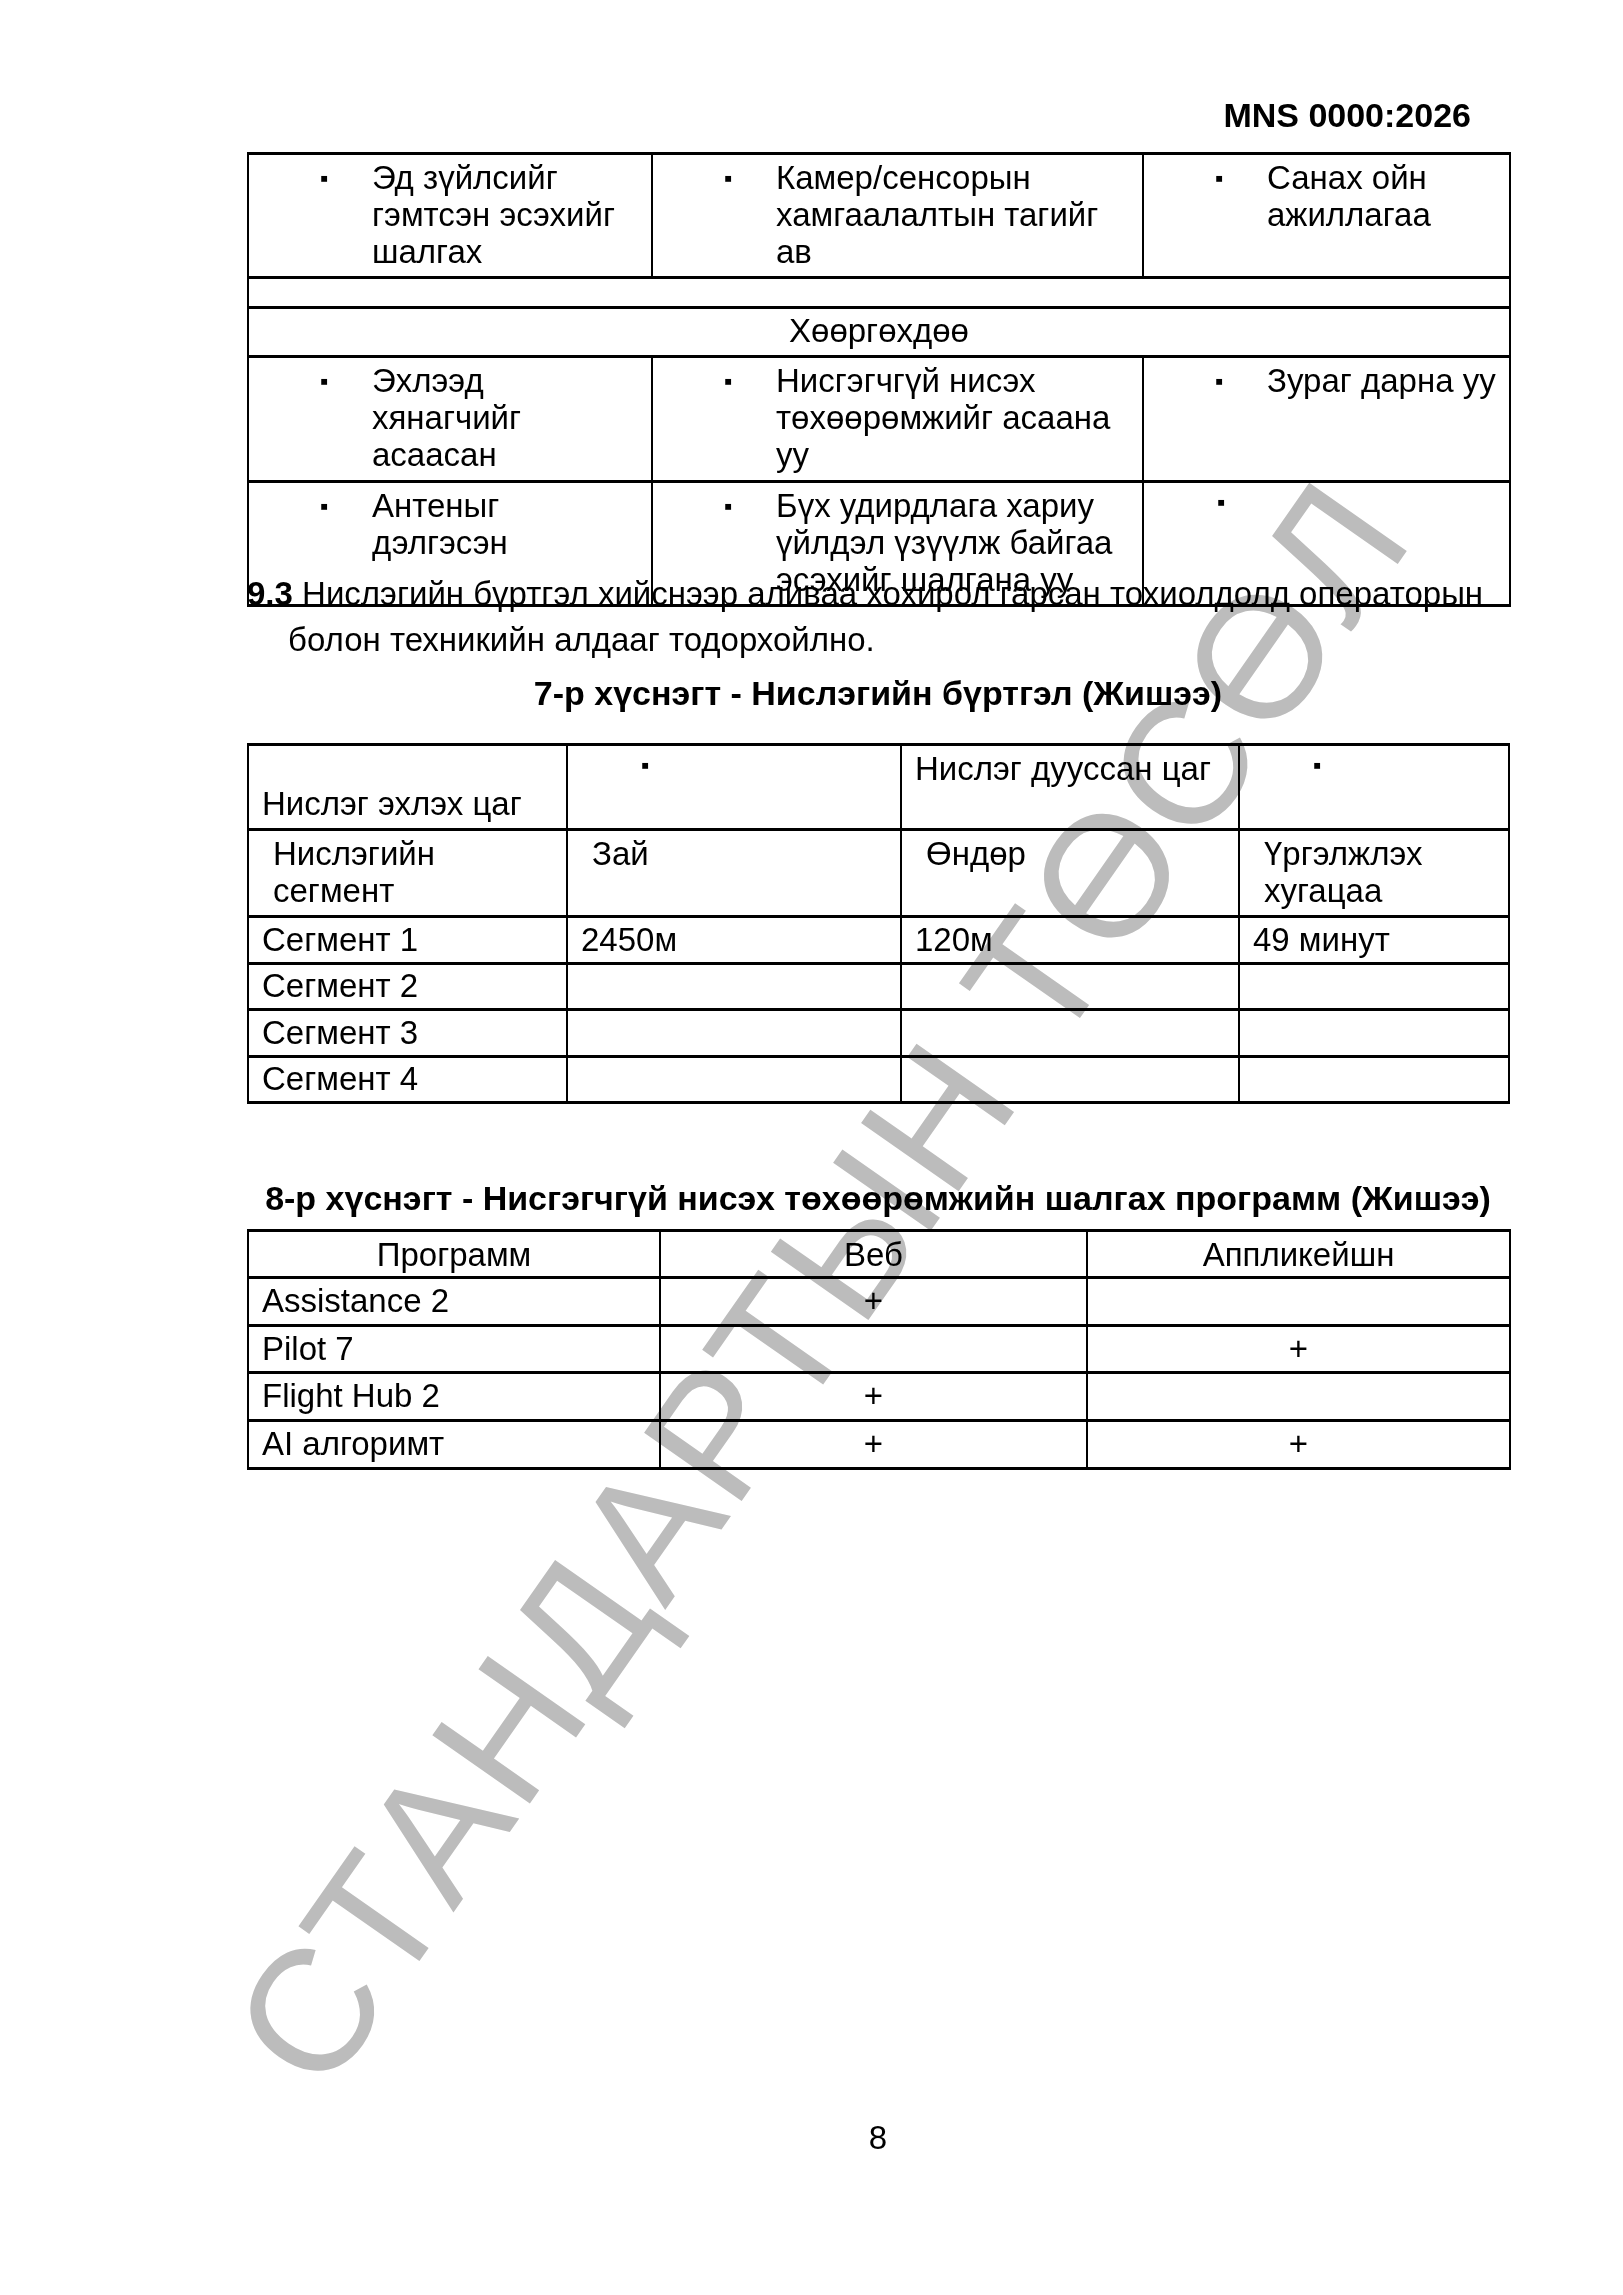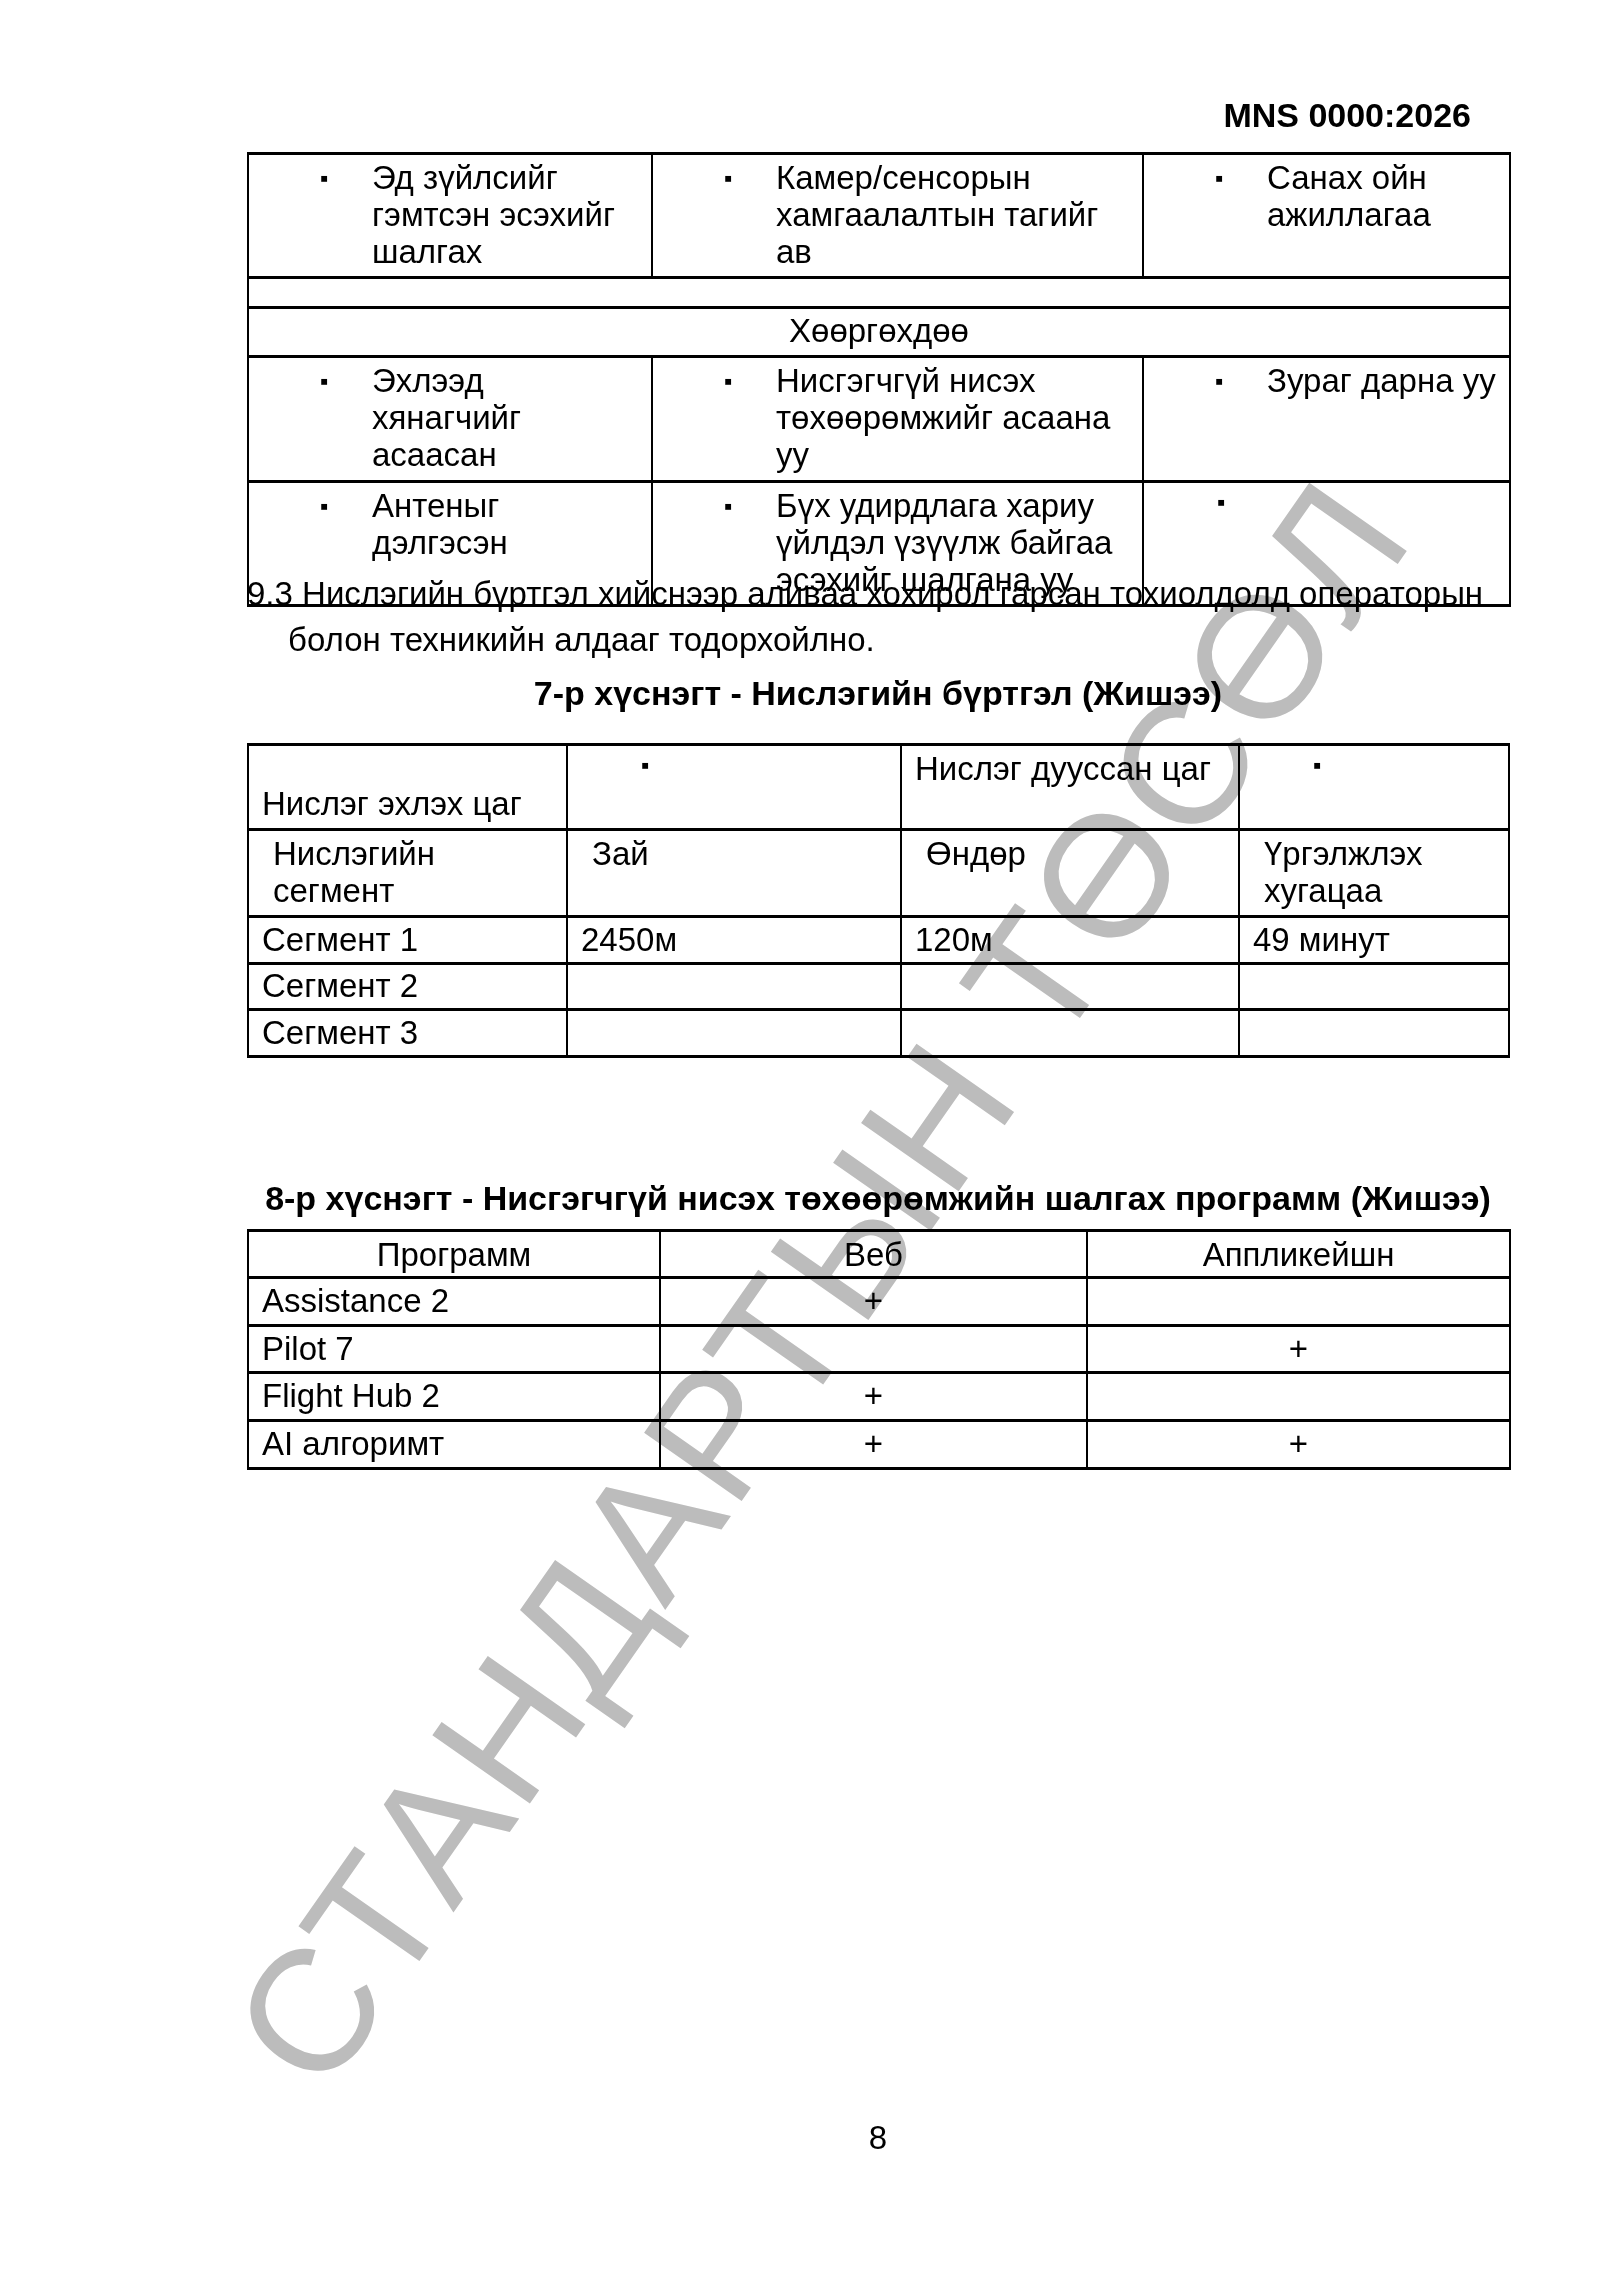--- a/index.html
+++ b/index.html
@@ -46,21 +46,21 @@
   .li { position:relative; padding-left:110px; }
   .li .blt {
     position:absolute; left:58px; top:0px;
     font-size:23.6px; line-height:37px;
   }
   .blt-only { position:relative; height:100%; }
   .blt-only .blt { position:absolute; left:60px; top:1.3px; font-size:23.6px; }
   .center { text-align:center; }
   .vbottom { vertical-align:bottom; }
   .sec93 { top:571px; font-size:33px; line-height:1.38; padding-left:41px; box-sizing:border-box; width:1243px; }
-  .sec93 .num { font-weight:normal; margin-left:-41px; padding-right:9.2px; }
+  .sec93 .num { font-weight:bold; margin-left:-41px; padding-right:9.2px; }
   .tbl-caption { font-weight:bold; font-size:34px; text-align:center; }
   .cap7 { top:674px; }
   .cap8 { top:1179px; }
   .t1 { top:152px; }
   .t7 { top:743px; }
   .t8 { top:1229px; }
   .pagenum { top:2119px; text-align:center; font-size:33px; }
   
   .t1 .r1 td { height:115px; }
   .t1 .rempty td { height:30px; }
@@ -178,20 +178,26 @@
       <td></td>
       <td></td>
       <td></td>
     </tr>
     <tr class="seg">
       <td>Сегмент 3</td>
       <td></td>
       <td></td>
       <td></td>
     </tr>
+    <tr class="seg">
+      <td>Сегмент 4</td>
+      <td></td>
+      <td></td>
+      <td></td>
+    </tr>
   </tbody>
     </table>
 
   <div class="block tbl-caption cap8">8-р хүснэгт - Нисгэгчгүй нисэх төхөөрөмжийн шалгах программ (Жишээ)</div>
 
   <table class="block t8">
     <colgroup>
         <col style="width:412px">
         <col style="width:427px">
         <col style="width:423px">

